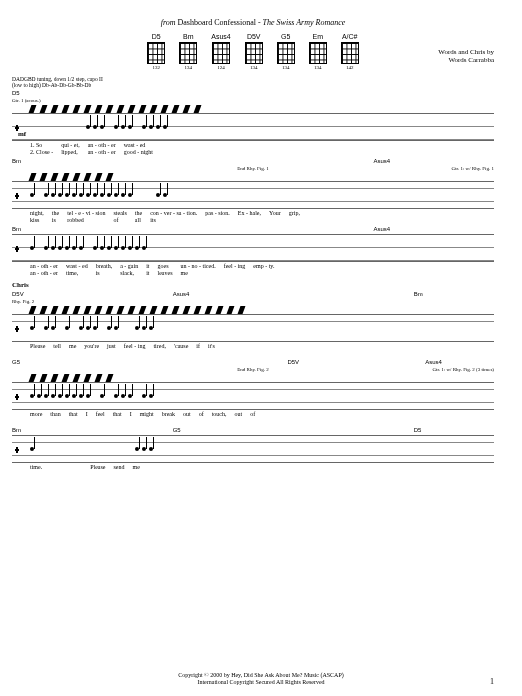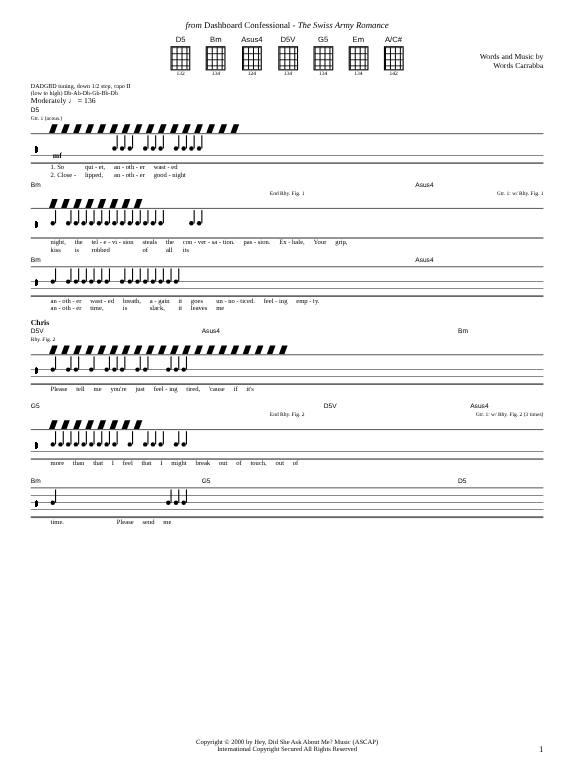--- a/index.html
+++ b/index.html
@@ -1,17 +1,17 @@
 <!DOCTYPE html>
 <html><head>
 <meta charset="utf-8">
 <style>
   * { margin:0; padding:0; box-sizing:border-box; }
   body { background:#fff; width:522px; height:696px; font-family:Georgia,serif; color:#000; position:relative; overflow:hidden; }
-  .page { padding:18px 28px 8px 28px; }
+  .page { padding:18px 28px 8px 12px; }
   .header { text-align:center; margin-bottom:6px; }
   .src-line { font-size:8px; font-style:italic; }
   .src-line .artist { font-style:normal; }
   .title { font-size:16px; font-weight:bold; letter-spacing:0.5px; margin-top:2px; }
   .chords-row { display:flex; justify-content:center; gap:14px; margin:4px 0 2px 0; }
   .chord { display:flex; flex-direction:column; align-items:center; font-size:6px; }
   .chord-name { font-size:7px; margin-bottom:2px; font-family:Arial,sans-serif; }
   .chord-grid { width:18px; height:22px; position:relative; border:0.5px solid #000; background:linear-gradient(to right,#000 0.5px,transparent 0.5px) 0 0/4.5px 100%,linear-gradient(to bottom,#000 0.5px,transparent 0.5px) 0 0/100% 5.5px; border-top:1.5px solid #000; }
   .chord-fret { font-size:5px; margin-top:1px; }
   .credits { position:absolute; top:48px; right:28px; font-size:7px; text-align:right; line-height:1.2; }
@@ -29,36 +29,36 @@
   .notes i::after { content:""; position:absolute; right:-0.5px; bottom:2px; width:0.5px; height:12px; background:#000; }
   .notes i.r { background:transparent; }
   .notes i.r::after { display:none; }
   .lyrics { font-size:6px; display:flex; padding-left:18px; min-height:14px; line-height:1.1; }
   .lyrics span { margin-right:8px; white-space:nowrap; }
   .lyrics.dbl span { display:flex; flex-direction:column; }
   .footer { position:absolute; bottom:10px; left:0; right:0; text-align:center; font-size:6px; line-height:1.2; }
   .page-num { position:absolute; bottom:10px; right:28px; font-size:8px; }
   .slash-row { height:10px; display:flex; padding-left:18px; align-items:flex-end; }
   .slash-row b { width:5px; height:8px; margin-right:6px; transform:skewX(-20deg); background:#000; }
-  .dyn { position:absolute; left:20px; bottom:2px; font-size:7px; font-weight:bold; }
+  .dyn { position:absolute; left:6px; bottom:2px; font-size:7px; font-weight:bold; }
 </style>
 </head>
 <body>
 
 <div class="page">
   <div class="header">
     <div class="src-line">
       <span>from</span>
       <span class="artist">Dashboard Confessional</span> -
       <span>The Swiss Army Romance</span>
     </div>
   </div>
 
   <div class="credits">
-    <div>Words and Music by</div>
+    <div>Words and Chris by</div>
     <div>Words Carrabba</div>
   </div>
 
   <div class="chords-row" id="chords-row">
       <div class="chord">
         <div class="chord-name">D5</div>
         <div class="chord-grid"></div>
         <div class="chord-fret">132</div>
       </div>
       <div class="chord">
@@ -91,21 +91,20 @@
         <div class="chord-grid"></div>
         <div class="chord-fret">142</div>
       </div>
     </div>
 
   <div class="tuning">
     <div>DADGBD tuning, down 1/2 step, capo II</div>
     <div>(low to high) Db-Ab-Db-Gb-Bb-Db</div>
   </div>
 
-  <div class="tempo">Moderately ♩ = 136</div>
 
   <div class="system">
     <div class="chord-marks" id="v1c">
         <span>D5</span>
       </div>
     <div class="rhy-note" style="text-align:left">Gtr. 1 (acous.)</div>
     <div class="slash-row">
         <b></b>
         <b></b>
         <b></b>

